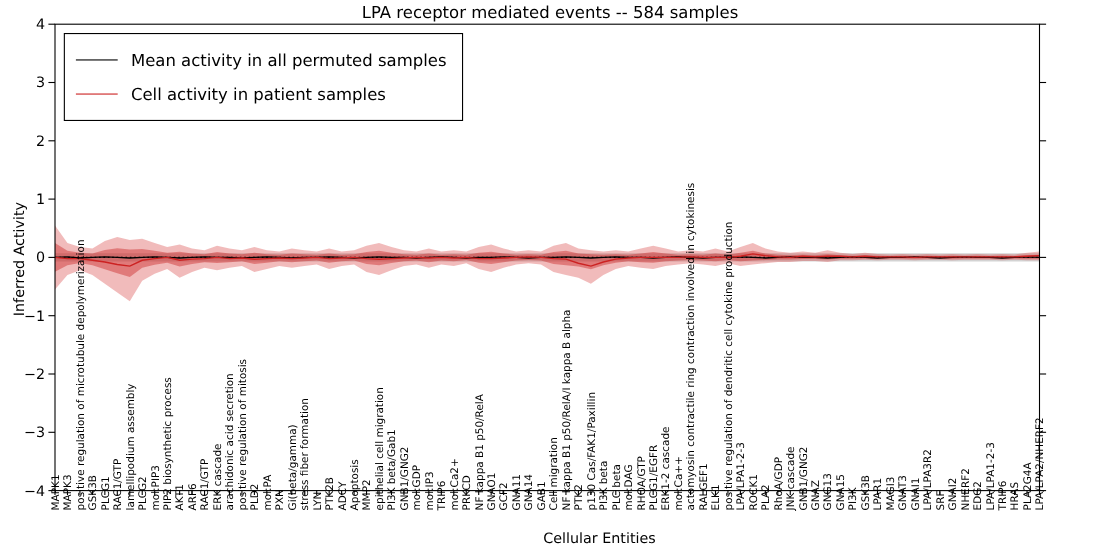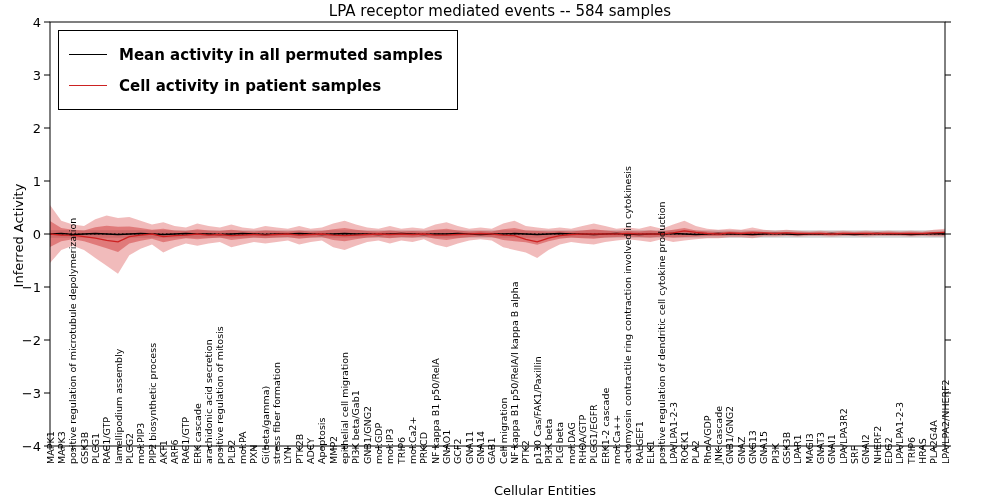--- a/index.html
+++ b/index.html
@@ -20,21 +20,21 @@
   .xlabel{
     position:absolute;bottom:2px;left:0;width:1000px;text-align:center;
     font-size:13px;
     margin-left:45px;
   }
   .legend{
     position:absolute;left:58px;top:30px;
     background:#ffffff;border:1px solid #000;
     padding:8px 14px 8px 10px;
   }
-  .legend-row{display:flex;align-items:center;height:31px;font-weight:bold;}
+  .legend-row{display:flex;align-items:center;height:31px;}
   .swatch{display:inline-block;width:38px;height:0;border-top:1.6px solid #000;margin-right:12px;}
   .legend-label{font-size:15px;white-space:nowrap;}
 </style>
 </head>
 <body>
 
 <div class="figure">
   <svg id="chart-svg" width="1000" height="500" viewBox="0 0 1000 500">
       <path d="M50,230.29L945,230.29L945,237.70999999999998L50,237.70999999999998Z" fill="rgba(130,130,130,0.35)" stroke="none"></path>
       <path d="M50.0,204.9L61.3,220.8L72.7,224.5L84.0,226.0L95.3,219.2L106.6,215.5L118.0,218.1L129.3,217.0L140.6,220.8L152.0,224.5L163.3,222.3L174.6,226.0L185.9,227.6L197.3,223.4L208.6,226.0L219.9,227.6L231.3,224.5L242.6,227.6L253.9,228.7L265.3,226.0L276.6,227.6L287.9,228.7L299.2,226.0L310.6,228.7L321.9,227.6L333.2,223.4L344.6,220.8L355.9,224.5L367.2,227.6L378.5,228.7L389.9,226.0L401.2,228.7L412.5,227.6L423.9,228.7L435.2,224.5L446.5,222.3L457.8,226.0L469.2,228.7L480.5,227.6L491.8,228.7L503.2,223.4L514.5,220.8L525.8,226.0L537.2,227.6L548.5,228.7L559.8,227.6L571.1,228.7L582.5,226.0L593.8,223.4L605.1,226.0L616.5,228.7L627.8,227.6L639.1,228.7L650.4,226.0L661.8,228.7L673.1,224.5L684.4,220.8L695.8,226.0L707.1,228.7L718.4,229.8L729.7,228.7L741.1,229.8L752.4,227.6L763.7,229.8L775.1,230.8L786.4,229.8L797.7,230.8L809.1,231.4L820.4,230.8L831.7,231.4L843.0,230.8L854.4,231.4L865.7,230.8L877.0,231.4L888.4,230.8L899.7,231.4L911.0,230.8L922.3,231.4L933.7,229.8L945.0,228.7L945.0,236.6L933.7,236.6L922.3,236.1L911.0,236.6L899.7,236.1L888.4,236.1L877.0,236.1L865.7,236.6L854.4,236.1L843.0,236.1L831.7,236.6L820.4,236.1L809.1,236.1L797.7,236.6L786.4,236.1L775.1,236.6L763.7,236.6L752.4,238.2L741.1,237.2L729.7,237.2L718.4,238.2L707.1,238.2L695.8,239.3L684.4,240.4L673.1,241.9L661.8,239.3L650.4,241.9L639.1,240.4L627.8,239.3L616.5,240.4L605.1,241.9L593.8,244.6L582.5,243.5L571.1,241.9L559.8,244.6L548.5,249.9L537.2,257.9L525.8,252.6L514.5,249.9L503.2,247.3L491.8,240.4L480.5,239.3L469.2,240.4L457.8,243.5L446.5,247.3L435.2,244.6L423.9,239.3L412.5,241.9L401.2,240.4L389.9,243.5L378.5,240.4L367.2,241.9L355.9,245.7L344.6,249.9L333.2,247.3L321.9,240.4L310.6,241.9L299.2,244.6L287.9,240.4L276.6,241.9L265.3,243.5L253.9,241.9L242.6,244.6L231.3,247.3L219.9,241.9L208.6,243.5L197.3,245.7L185.9,243.5L174.6,247.3L163.3,252.6L152.0,244.6L140.6,248.8L129.3,255.2L118.0,273.8L106.6,265.8L95.3,257.9L84.0,249.9L72.7,245.7L61.3,249.9L50.0,263.1Z" fill="rgba(215,60,60,0.35)" stroke="none"></path>

